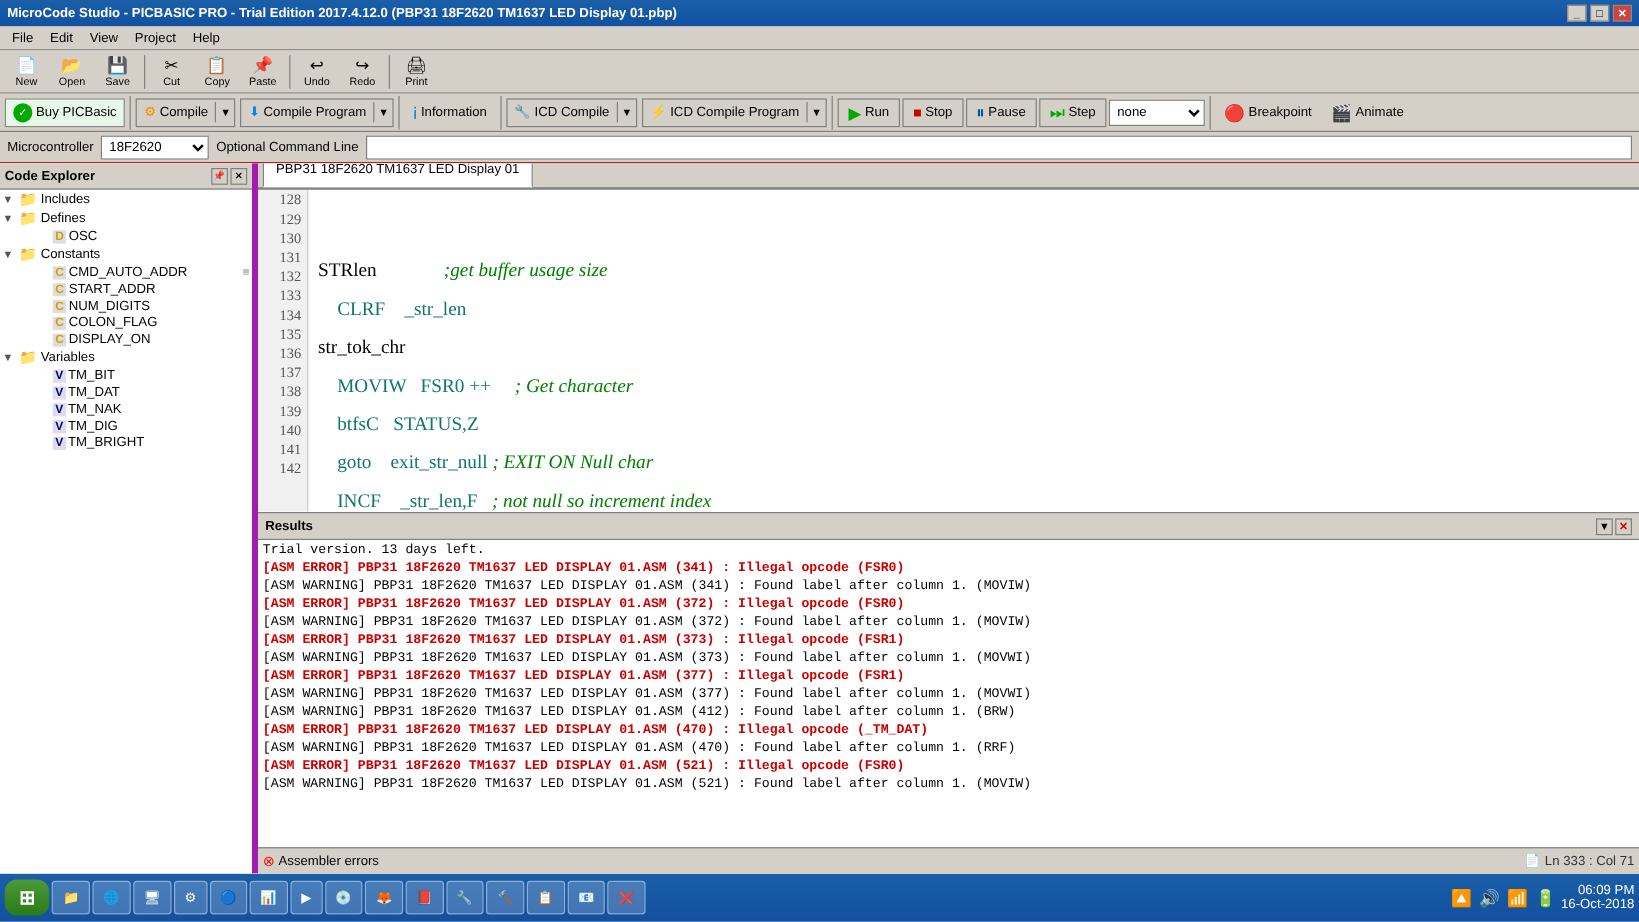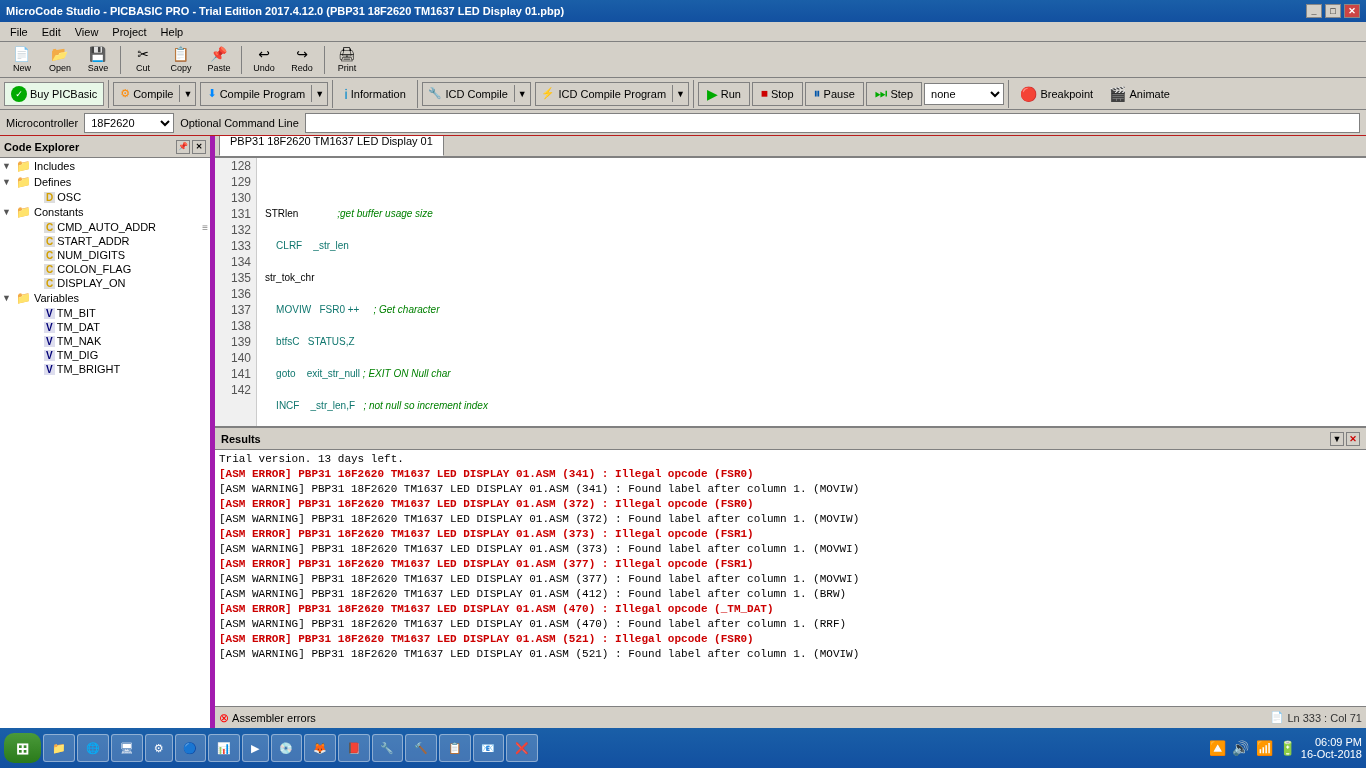--- a/index.html
+++ b/index.html
@@ -180,21 +180,21 @@
       font-size: 11px;
       height: 30px;
       display: flex; align-items: center;
     }
     .tab.active { background: white; border-bottom: 1px solid white; z-index: 1; }
 
     #code-view {
       flex: 1;
       background: white;
       overflow: auto;
-      font-family: Liberation Sans, sans-serif;
+      font-family: Liberation Serif, serif;
       font-size: 12px;
       display: flex;
     }
     #line-numbers {
       background: #f0f0f0;
       border-right: 1px solid #ccc;
       padding: 0;
       min-width: 42px;
       text-align: right;
       color: #555;
@@ -202,21 +202,22 @@
       line-height: 16px;
       user-select: none;
     }
     .ln { padding: 0 5px 0 0; display: block; height: 16px; line-height: 16px; }
     #code-content {
       flex: 1;
       padding: 0 8px;
       line-height: 16px;
       white-space: pre;
       color: black;
-      font-size: 10px;
+      font-size: 16px;
+      margin-top: 12px;
     }
     .code-line { height: 16px; line-height: 16px; display: flex; align-items: center; }
     .c-label { color: black; }
     .c-instr { color: #0f766e; }
     .c-comment { color: #008000; font-style: italic; }
 
     
     #results-panel {
       height: 280px;
       background: white;

